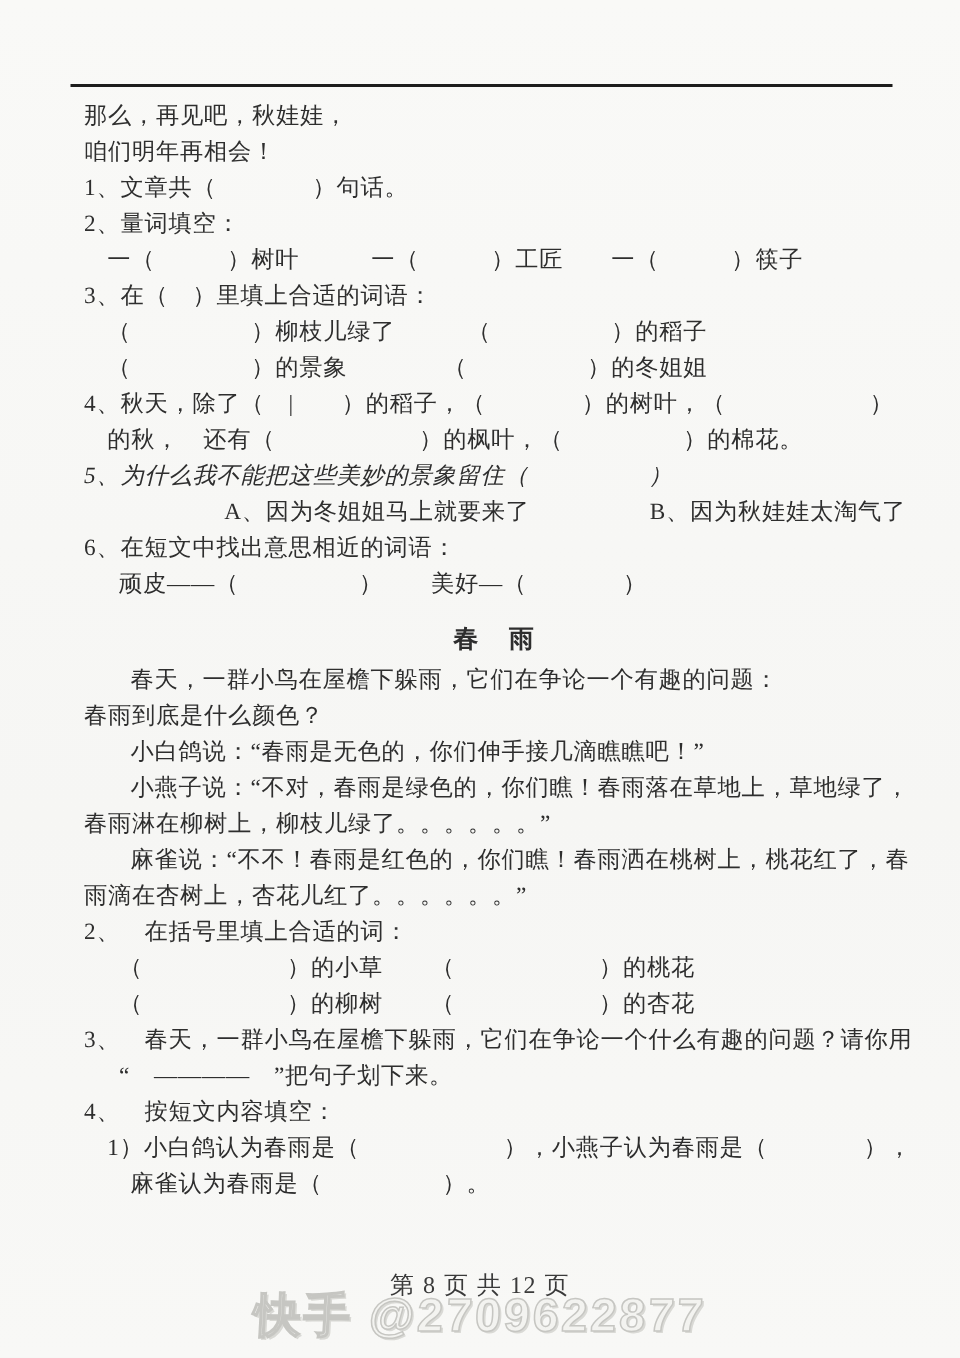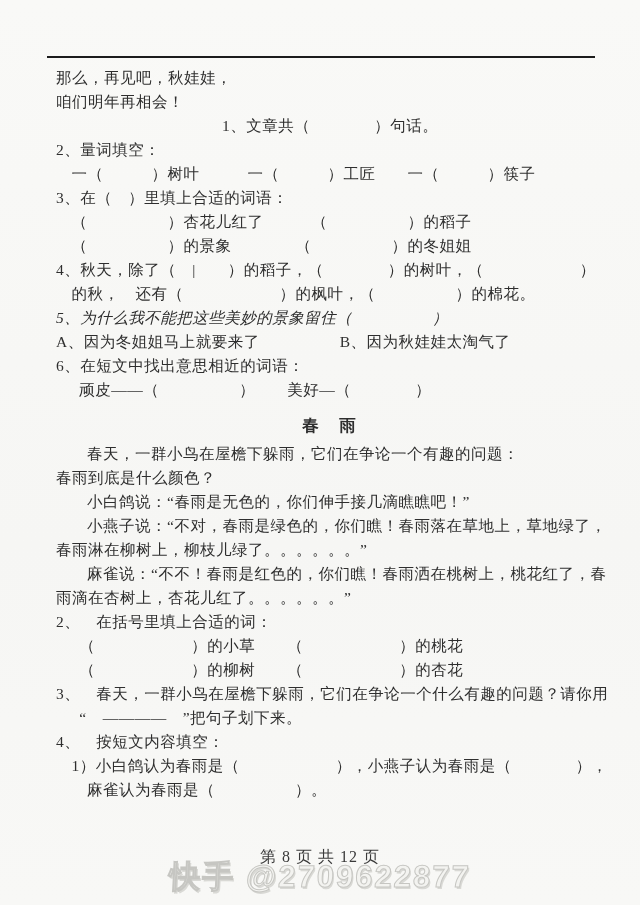--- a/index.html
+++ b/index.html
@@ -65,30 +65,30 @@
 </head>
 <body>
 
 <div class="page">
   <div class="top-rule"></div>
 
   <div class="content">
     <div>
         <div class="line" style="padding-left: 0em;">那么，再见吧，秋娃娃，</div>
         <div class="line" style="padding-left: 0em;">咱们明年再相会！</div>
-        <div class="line" style="padding-left: 0em; text-align: center;">1、文章共（　　　　）句话。</div>
+        <div class="line" style="padding-left: 0em;">1、文章共（　　　　）句话。</div>
         <div class="line" style="padding-left: 0em;">2、量词填空：</div>
         <div class="line" style="padding-left: 1em;">一（　　　）树叶　　　一（　　　）工匠　　一（　　　）筷子</div>
         <div class="line" style="padding-left: 0em;">3、在（　）里填上合适的词语：</div>
-        <div class="line" style="padding-left: 1em;">（　　　　　）杏花儿红了　　　（　　　　　）的稻子</div>
+        <div class="line" style="padding-left: 1em;">（　　　　　）柳枝儿绿了　　　（　　　　　）的稻子</div>
         <div class="line" style="padding-left: 1em;">（　　　　　）的景象　　　　（　　　　　）的冬姐姐</div>
         <div class="line" style="padding-left: 0em;">4、秋天，除了（　|　　）的稻子，（　　　　）的树叶，（　　　　　　）</div>
         <div class="line" style="padding-left: 1em;">的秋，　还有（　　　　　　）的枫叶，（　　　　　）的棉花。</div>
         <div class="line" style="padding-left: 0em; font-style: italic;">5、为什么我不能把这些美妙的景象留住（　　　　　）</div>
-        <div class="line" style="padding-left: 0em;">A、因为冬姐姐马上就要来了　　　　　B、因为秋娃娃太淘气了</div>
+        <div class="line" style="padding-left: 0em; text-align: right;">A、因为冬姐姐马上就要来了　　　　　B、因为秋娃娃太淘气了</div>
         <div class="line" style="padding-left: 0em;">6、在短文中找出意思相近的词语：</div>
         <div class="line" style="padding-left: 1.5em;">顽皮——（　　　　　）　　美好—（　　　　）</div>
       </div>
 
     <div class="passage-title">春　雨</div>
 
     <div>
         <div class="line" style="padding-left: 2em;">春天，一群小鸟在屋檐下躲雨，它们在争论一个有趣的问题：</div>
         <div class="line" style="padding-left: 0em;">春雨到底是什么颜色？</div>
         <div class="line" style="padding-left: 2em;">小白鸽说：“春雨是无色的，你们伸手接几滴瞧瞧吧！”</div>

